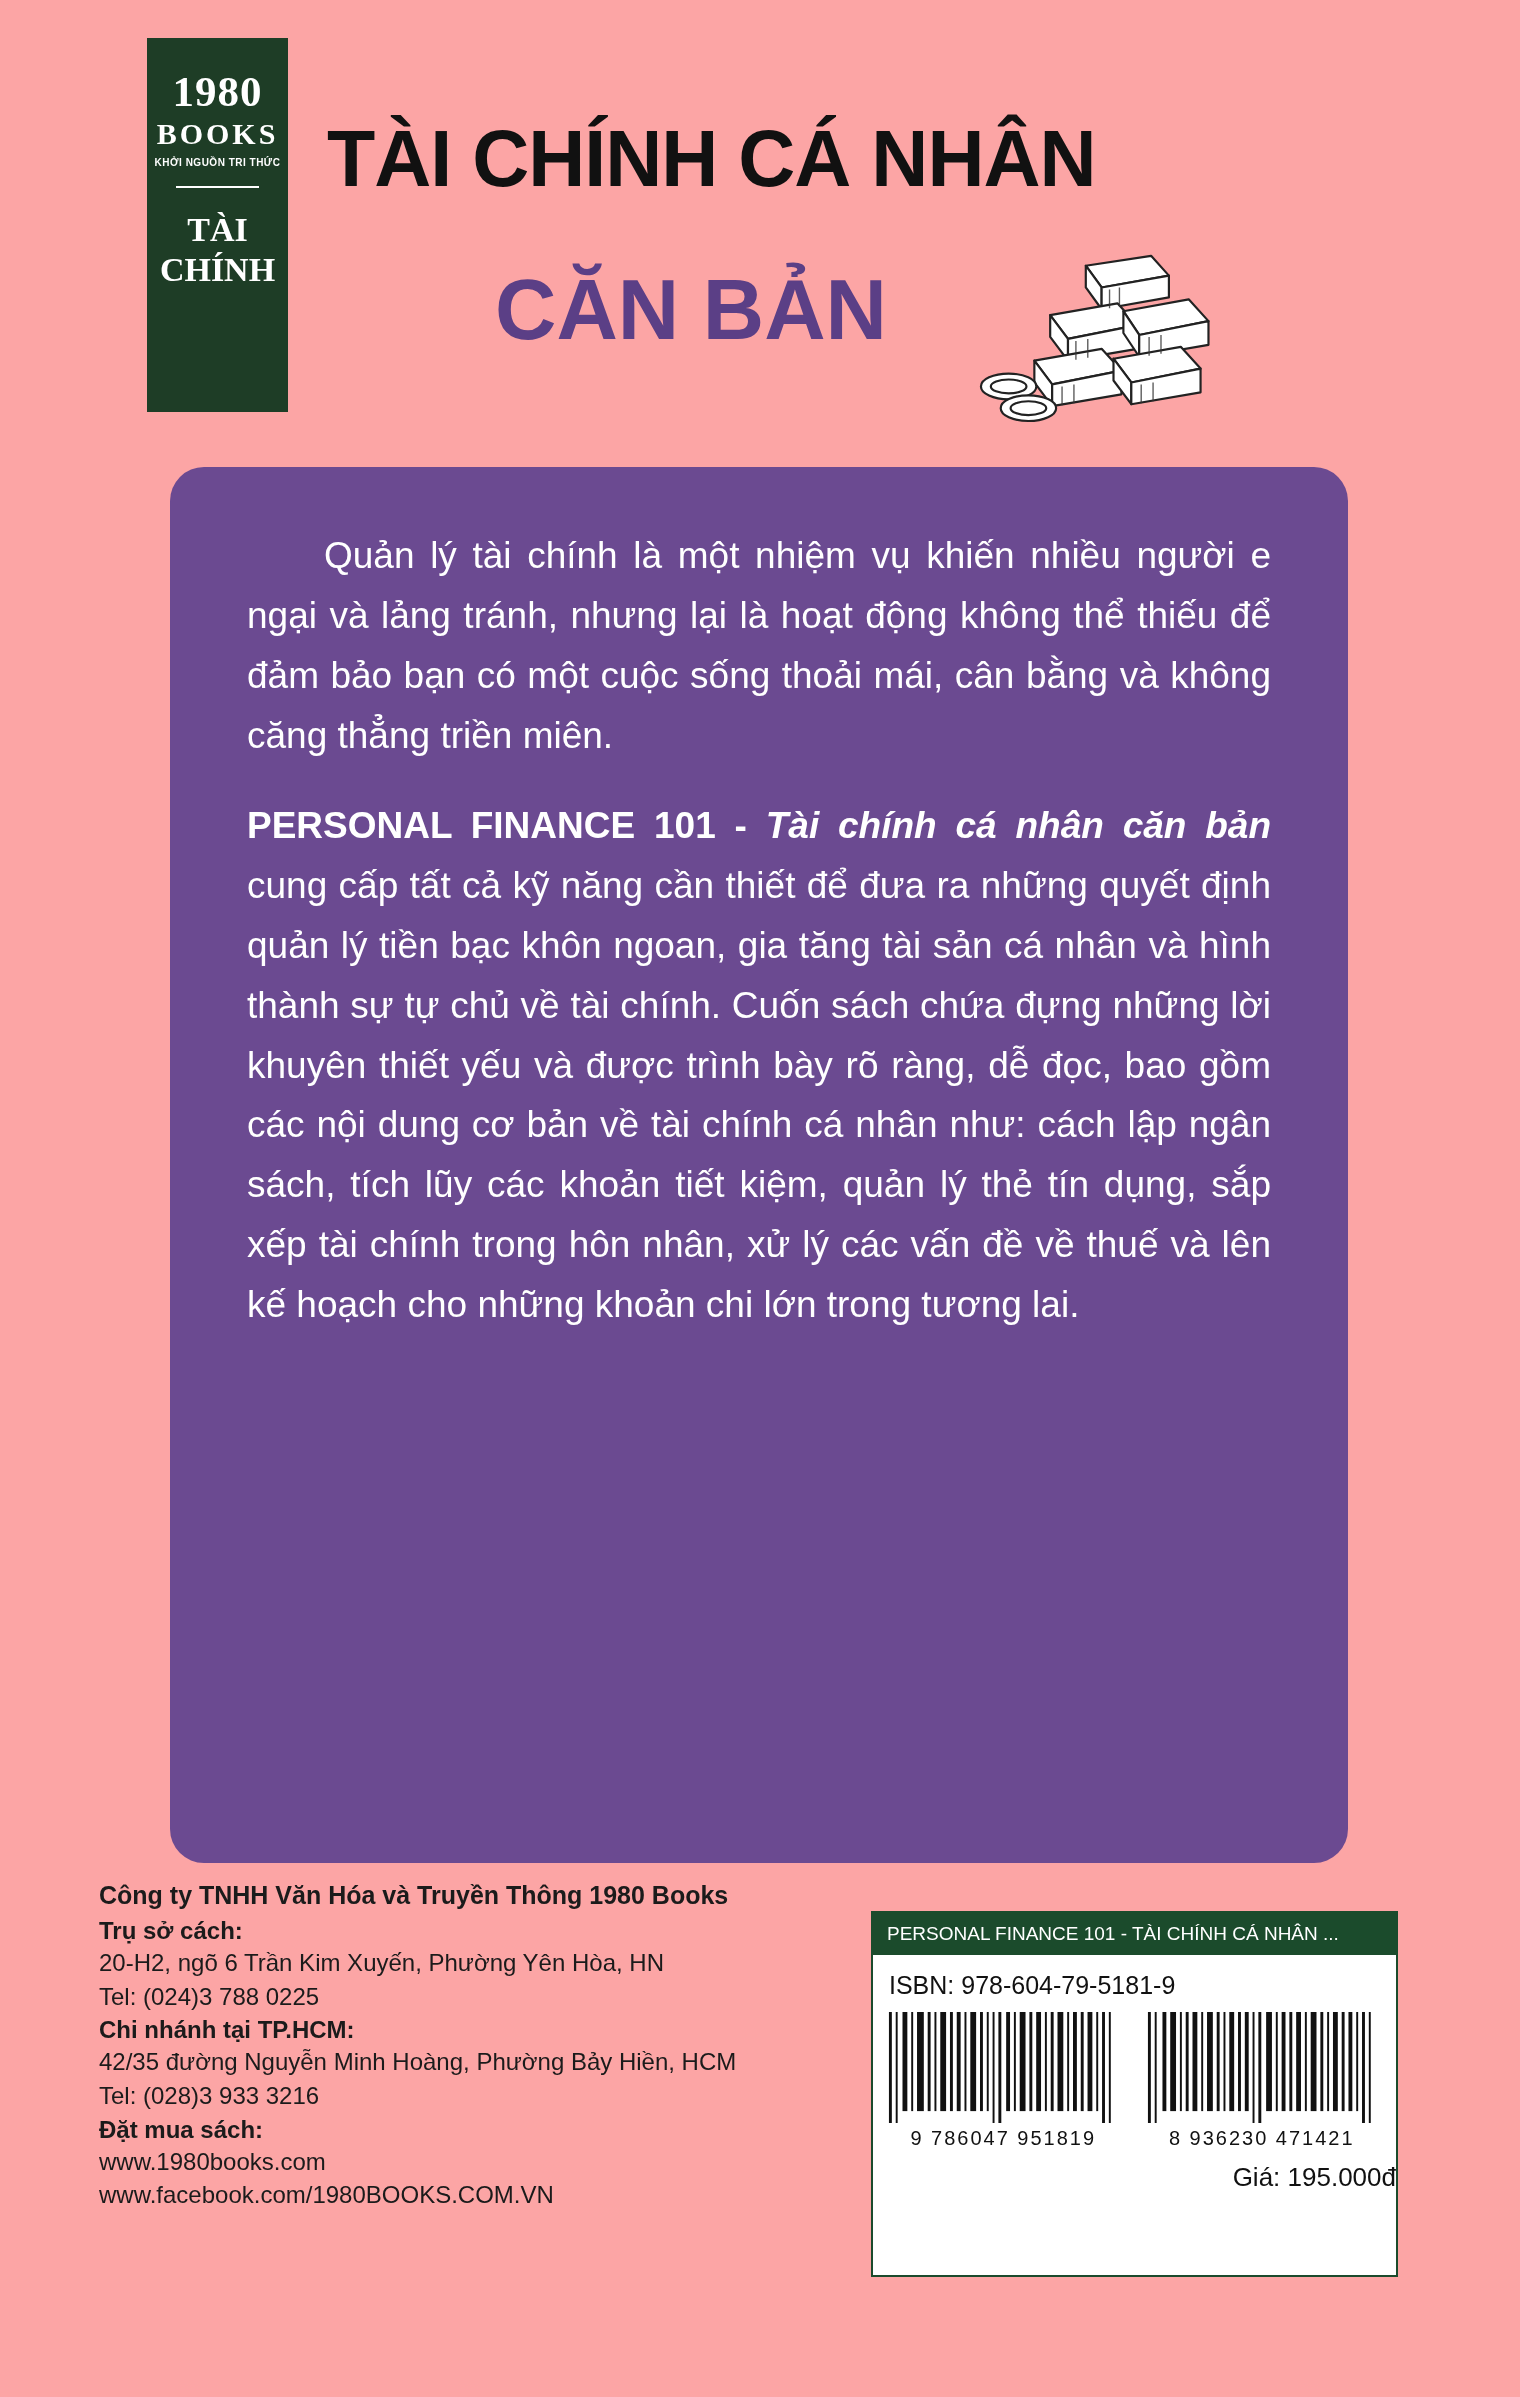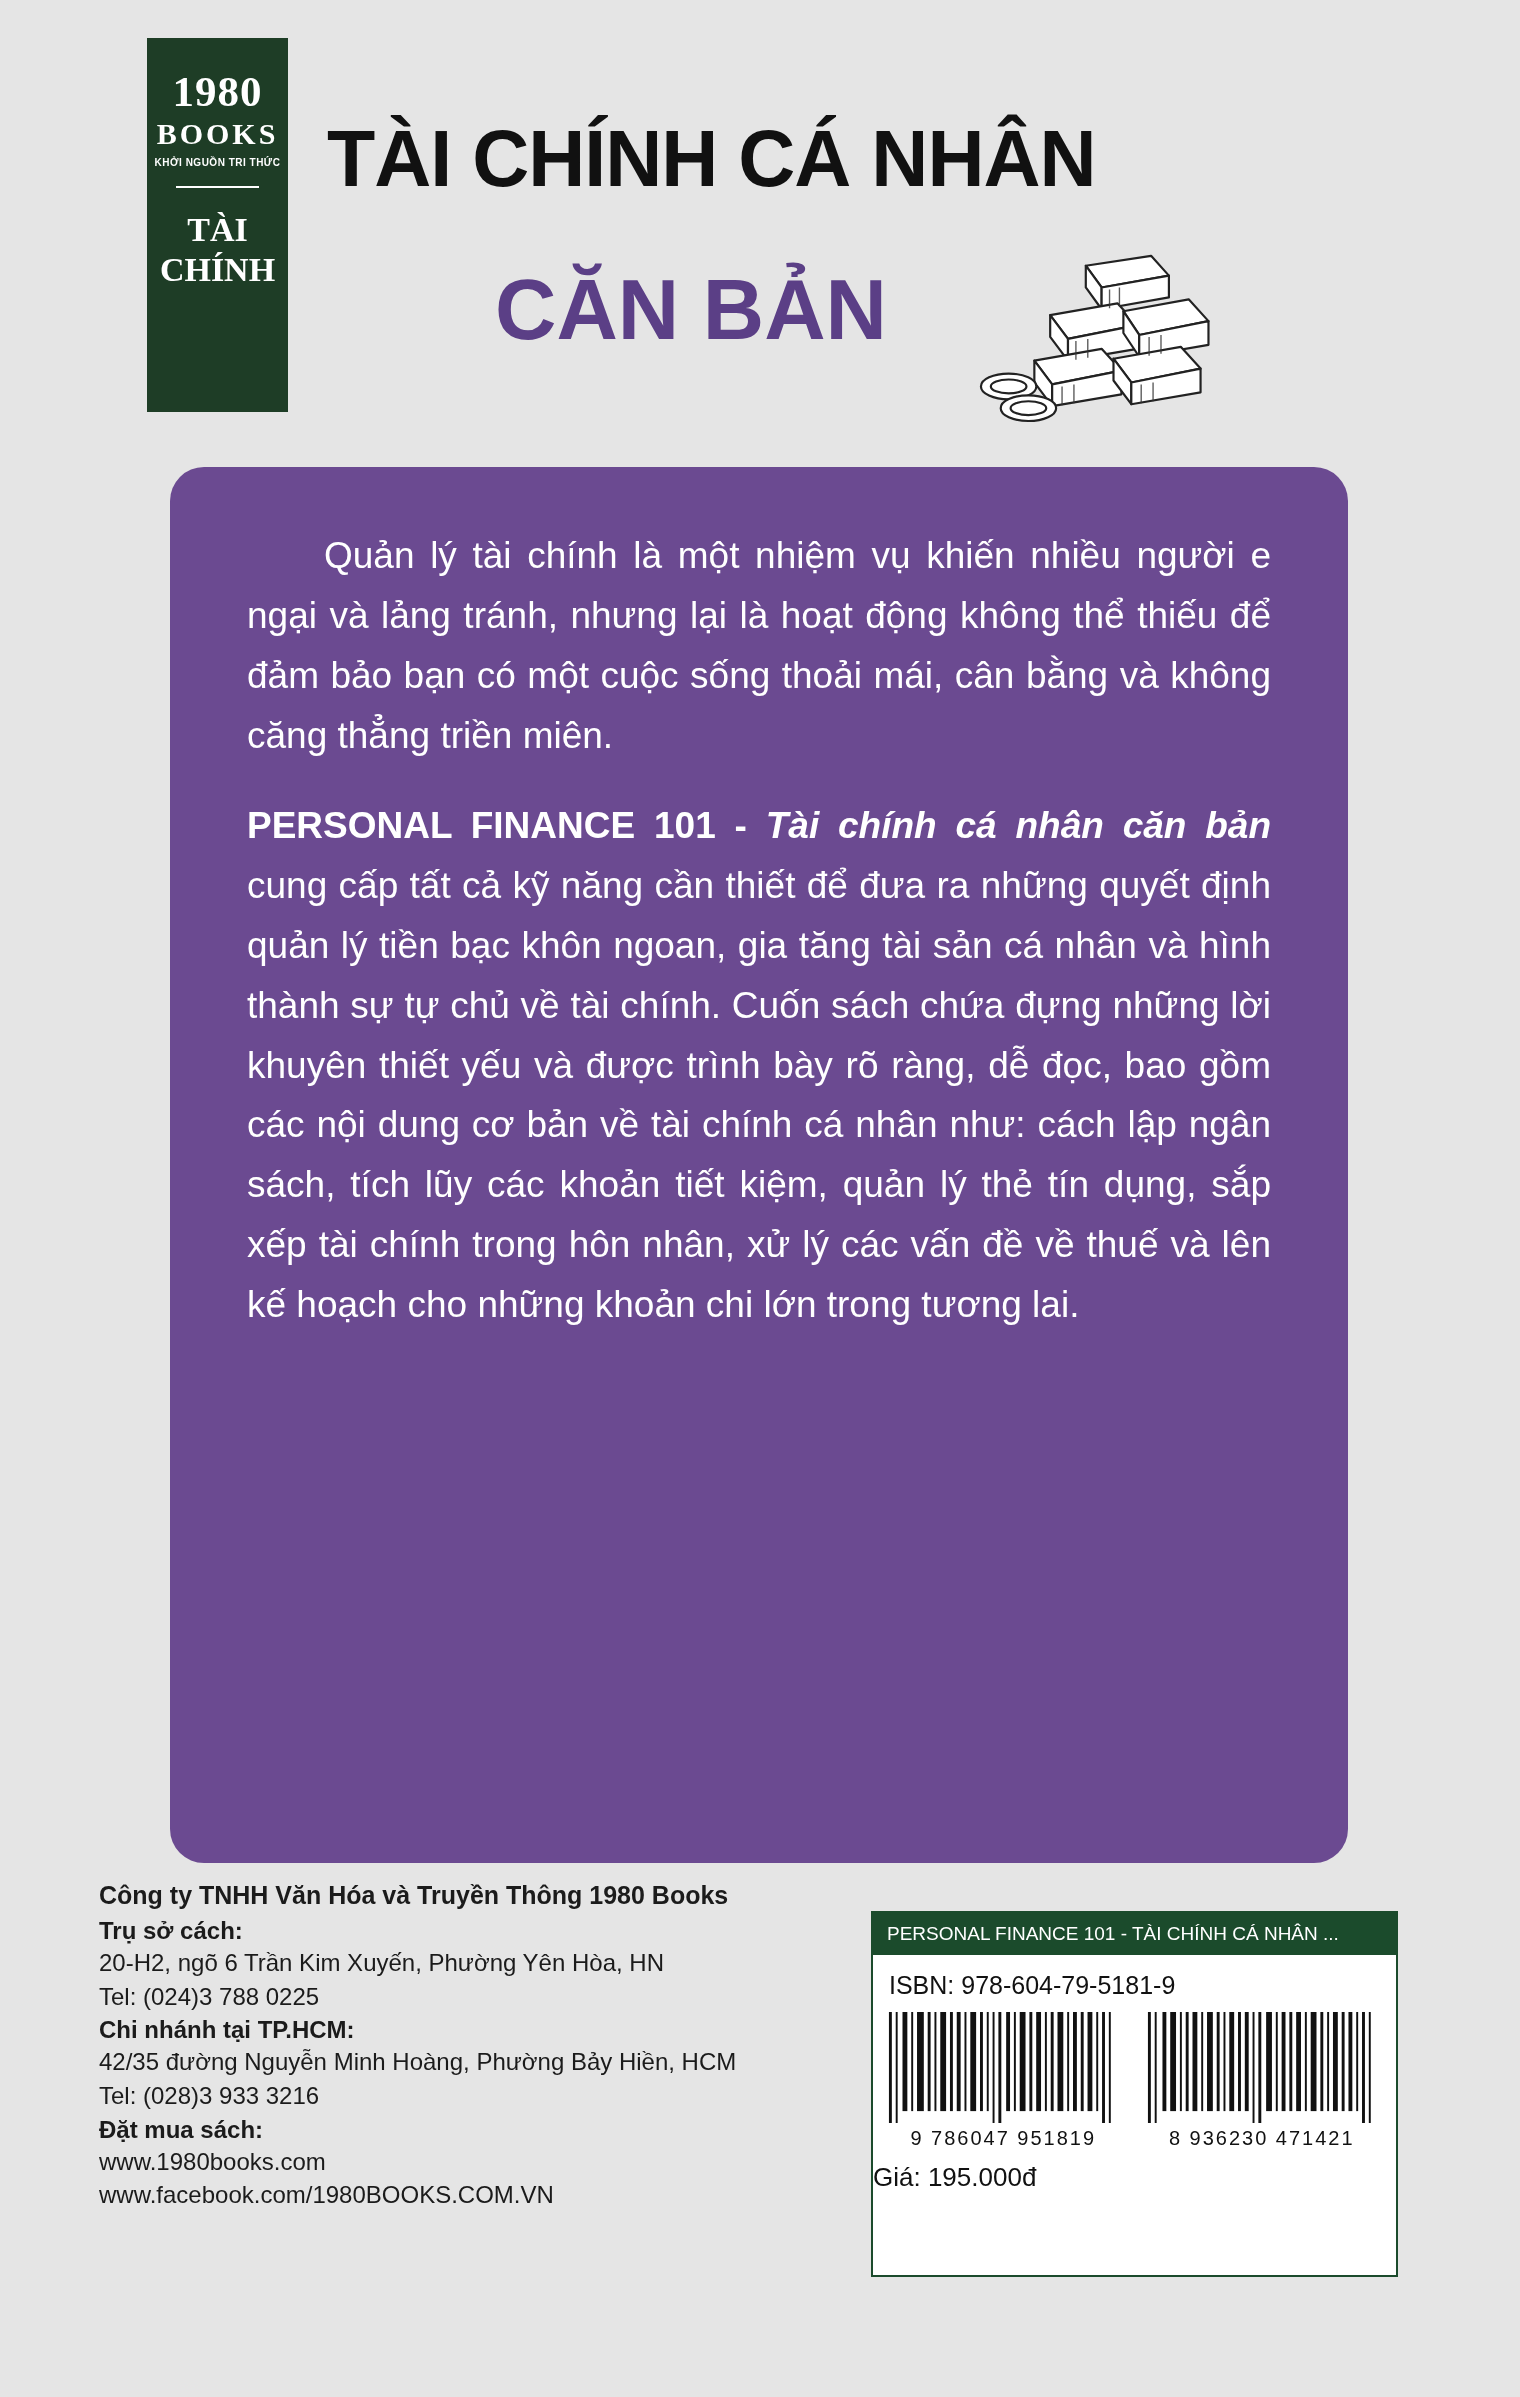--- a/index.html
+++ b/index.html
@@ -13,21 +13,21 @@
     font-family: "Liberation Sans", sans-serif;
     position: relative;
     overflow: hidden;
   }
 
   .page {
     position: absolute;
     left: 0; top: 0;
     width: 1521px;
     height: 2398px;
-    background: #e5e5e5;
+    background: #fca5a5;
   }
 
   
   .header {
     position: absolute;
     left: 0; top: 0;
     width: 1521px;
     height: 455px;
   }
 
@@ -212,21 +212,21 @@
     display: block;
   }
   .code-digits {
     font-size: 20px;
     text-align: center;
     margin-top: 4px;
     letter-spacing: 2px;
     color: #111;
   }
   .price {
-    text-align: left;
+    text-align: right;
     font-size: 26px;
     margin-top: 12px;
     color: #111;
   }
 </style>
 </head>
 <body>
 
 <div class="page">
 

